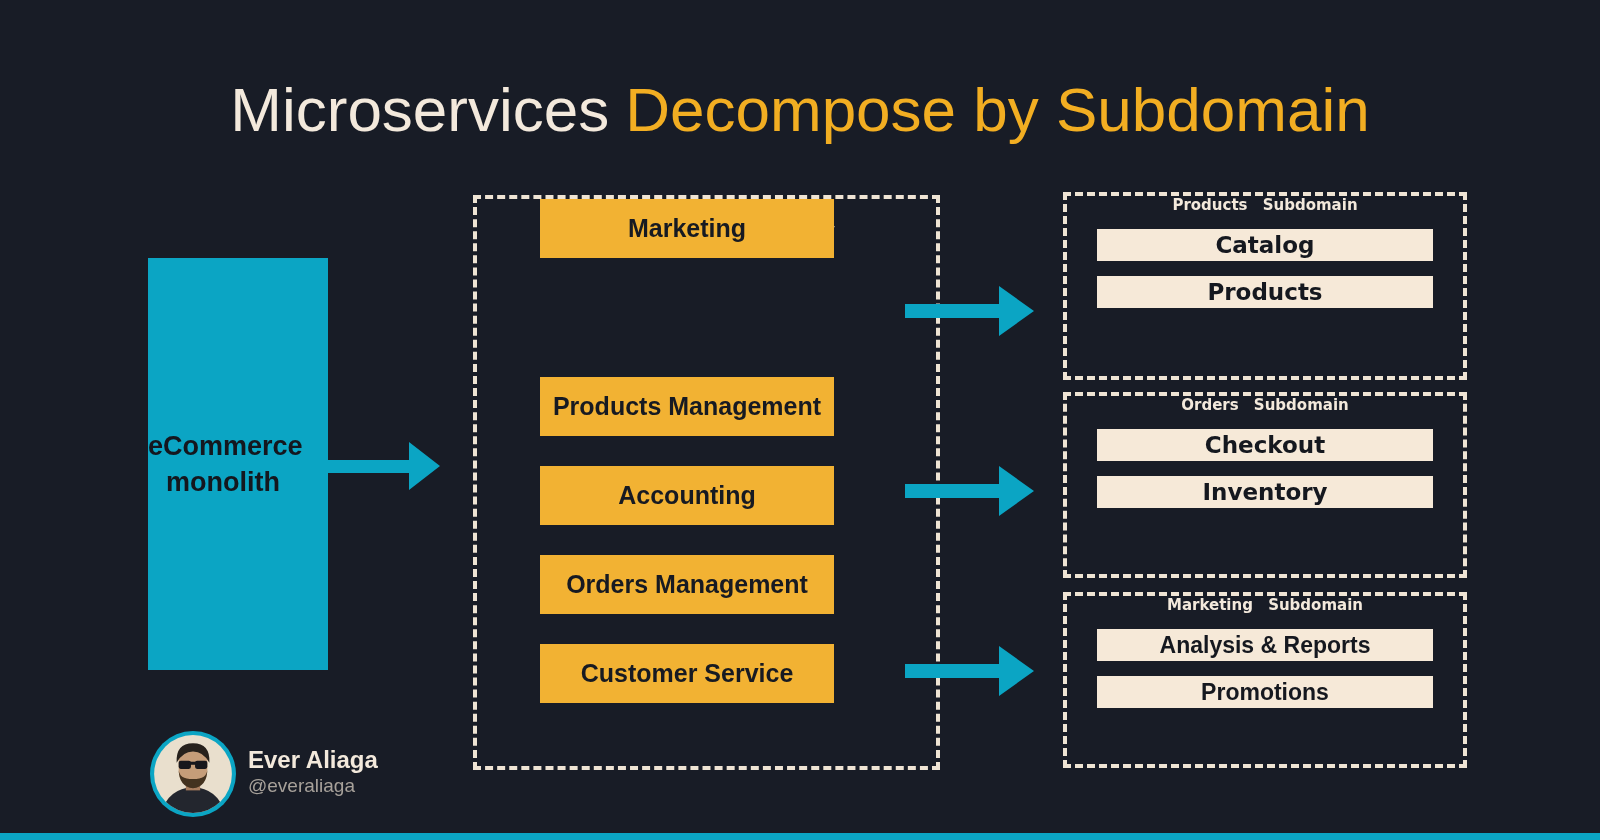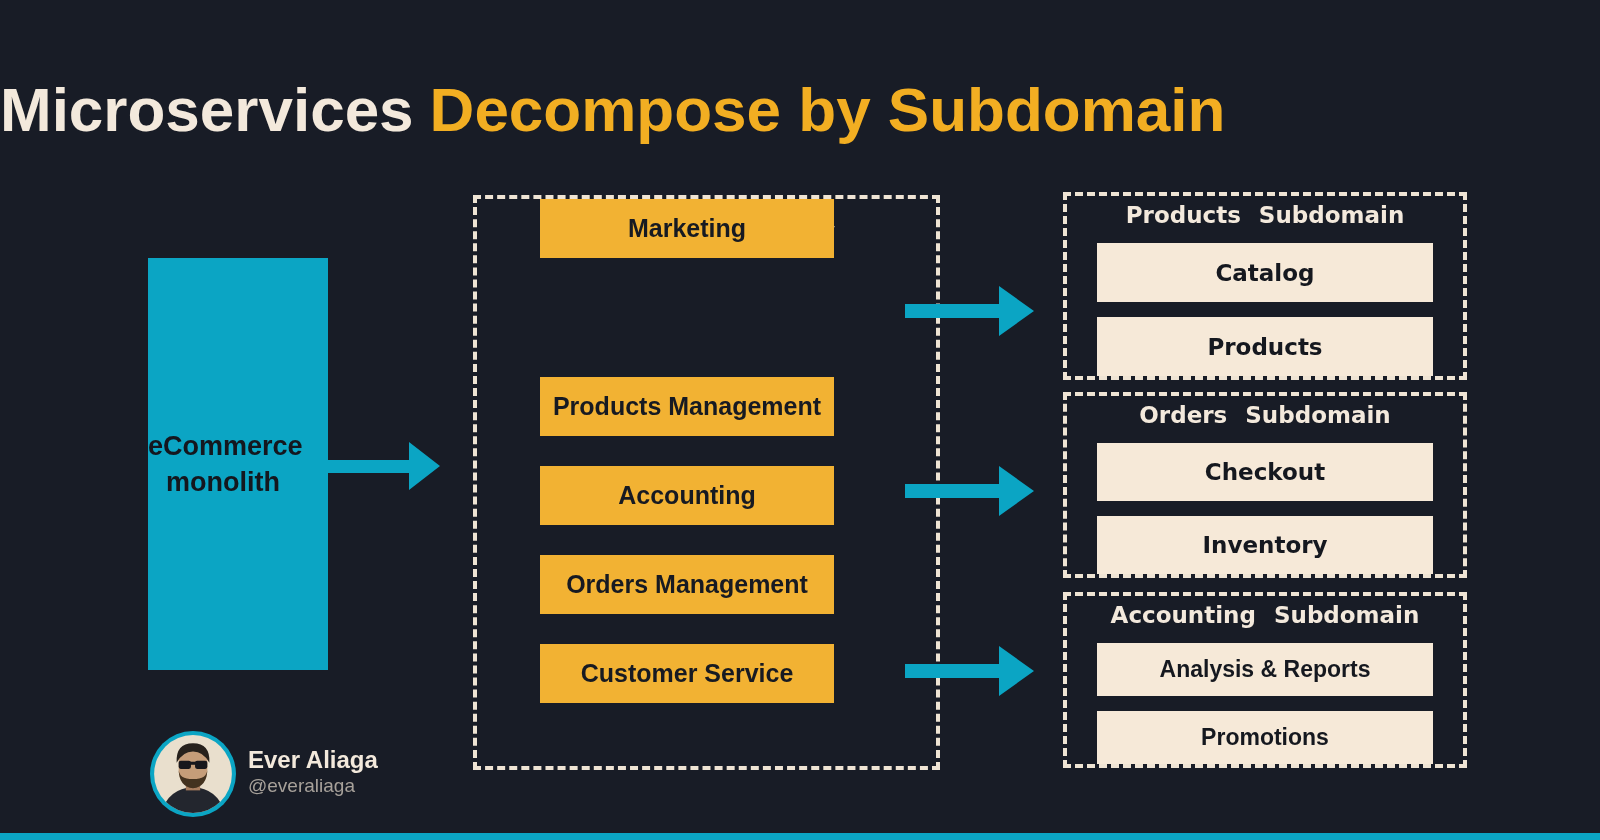--- a/index.html
+++ b/index.html
@@ -15,23 +15,23 @@
     overflow: hidden;
     font-family: "Liberation Sans", sans-serif;
   }
 
   
   .title {
     position: absolute;
     top: 74px;
     left: 0;
     width: 100%;
-    text-align: left;
+    text-align: center;
     font-size: 62px;
-    font-weight: 700;
+    font-weight: 400;
     letter-spacing: 0px;
     white-space: nowrap;
   }
   .title .t1 { color: #f3e9dc; margin-right: 16px; }
   .title .t2 { color: #f2ae22; }
 
   
   .monolith {
     position: absolute;
     left: 148px;
@@ -107,32 +107,31 @@
     border: 4px dashed #efe4d4;
     box-sizing: border-box;
     display: flex;
     flex-direction: column;
     align-items: center;
   }
   .sub-1 { top: 192px; height: 188px; }
   .sub-2 { top: 392px; height: 186px; }
   .sub-3 { top: 592px; height: 176px; }
   .sub-title {
-    margin-top: 6px;
     color: #f3e9dc;
-    font-size: 23px;
+    font-size: 15px;
     font-weight: 700;
     font-family: "DejaVu Sans", sans-serif;
     word-spacing: 10px;
     text-align: center;
   }
   .sub-item {
     margin-top: 15px;
     width: 336px;
-    height: 63px;
+    height: 32px;
     background: #f6e9d8;
     color: #15181f;
     display: flex;
     align-items: center;
     justify-content: center;
     font-weight: 700;
     font-size: 23px;
   }
   .techfont .sub-item { font-family: "DejaVu Sans", sans-serif; }
 
@@ -213,21 +212,21 @@
     <div class="sub-item">Products</div>
   </div>
 
   <div class="sub-box sub-2 techfont">
     <div class="sub-title">Orders Subdomain</div>
     <div class="sub-item">Checkout</div>
     <div class="sub-item">Inventory</div>
   </div>
 
   <div class="sub-box sub-3">
-    <div class="sub-title">Accounting Subdomain</div>
+    <div class="sub-title">Marketing Subdomain</div>
     <div class="sub-item">Analysis &amp; Reports</div>
     <div class="sub-item">Promotions</div>
   </div>
 
   <svg class="avatar" viewBox="0 0 84 84">
     <defs>
       <clipPath id="av-clip">
           <circle cx="42" cy="42" r="38"></circle>
         </clipPath>
     </defs>

